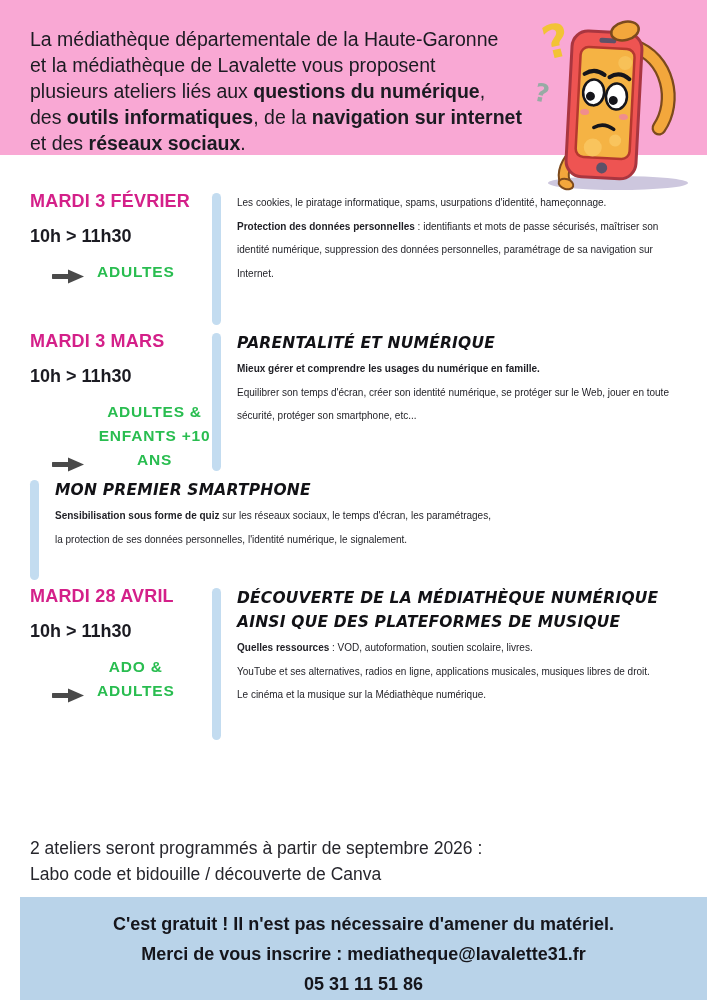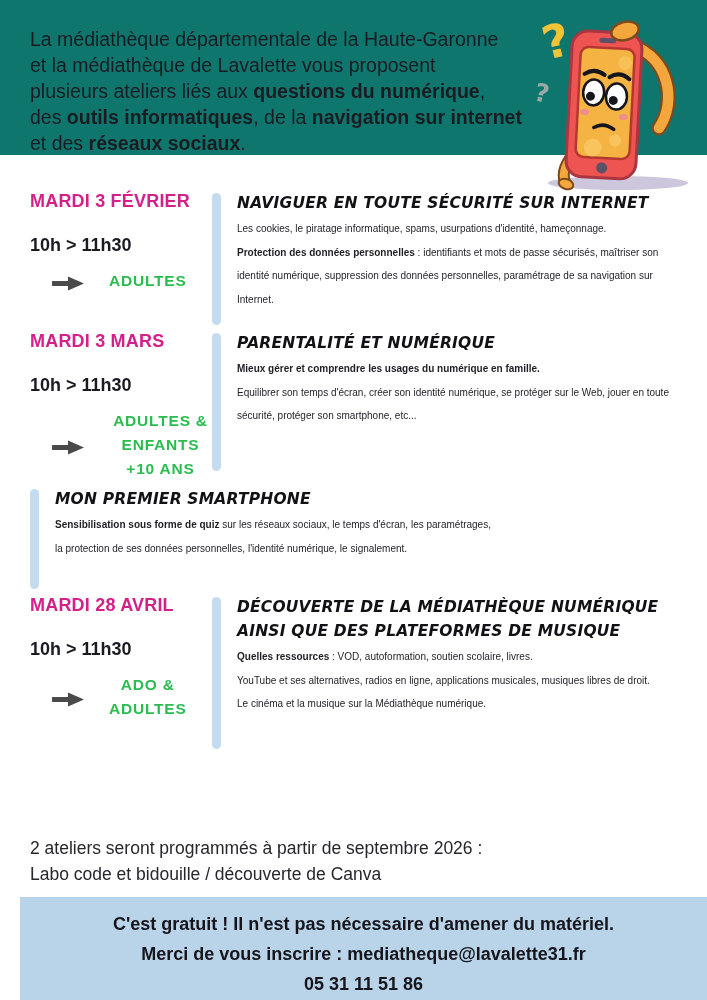--- a/index.html
+++ b/index.html
@@ -1,32 +1,32 @@
 <!DOCTYPE html>
 <html><head>
 <meta charset="utf-8">
 <style>
   html,body{margin:0;padding:0;background:#e8e8e8;}
   .page{
     width:707px;height:1000px;position:relative;overflow:hidden;background:#ffffff;
     font-family:"Liberation Sans",sans-serif;margin:0 auto;
   }
   
-  .header{height:155px;background:#0f766e;box-sizing:border-box;padding:26px 0 0 30px;}
+  .header{height:155px;background:#f9a8d4;box-sizing:border-box;padding:26px 0 0 30px;}
   .iline{font-size:19.5px;line-height:26px;color:#1b1b22;font-weight:400;max-width:520px;}
   .iline b{font-weight:800;}
   
   .mascot{position:absolute;top:0;right:0;width:182px;height:194px;z-index:3;}
   
   main{box-sizing:border-box;height:742px;padding:36px 24px 0 30px;display:flex;flex-direction:column;}
   .row{display:flex;margin-bottom:6px;}
   .col-left{width:182px;flex:none;box-sizing:border-box;}
   .date{font-size:18px;font-weight:800;color:#d42089;letter-spacing:.2px;}
-  .time{font-size:18px;font-weight:800;color:#1b1b22;margin-top:23px;}
-  .aud{display:flex;margin-top:13px;margin-left:22px;align-items:center;gap:24px;}
+  .time{font-size:18px;font-weight:800;color:#1b1b22;margin-top:14px;}
+  .aud{display:flex;margin-top:13px;margin-left:22px;align-items:flex-end;gap:12px;}
   .arrow{flex:none;margin-top:3px;}
   .aud-text{font-size:15.5px;font-weight:800;color:#29bd50;letter-spacing:.8px;line-height:1.55;text-align:center;}
   .aud-text span{display:block;}
   .bar{width:9px;border-radius:5px;background:#c3dcf0;flex:none;margin-top:2px;}
   .b0{height:132px}.b1{height:138px}.b2{height:100px}.b3{height:152px}
   .col-right{margin-left:16px;width:446px;}
   .wtitle{
     margin:0 0 2px;font-family:"DejaVu Sans",sans-serif;font-style:italic;font-weight:900;
     font-size:15.5px;line-height:24px;color:#121216;letter-spacing:.2px;
   }
@@ -109,21 +109,20 @@
               <path d="M16 1.5 L32 8.5 L16 15.5 Z" fill="#4a4a4a"></path>
             </svg>
           <div class="aud-text">
             <span>ADULTES</span>
             <span></span>
           </div>
         </div>
       </div>
       <div class="bar b0"></div>
       <div class="col-right">
-        <h2 class="wtitle">NAVIGUER EN TOUTE SÉCURITÉ SUR INTERNET</h2>
         <p><span class="lead"></span><span>Les cookies, le piratage informatique, spams, usurpations d'identité, hameçonnage.</span></p>
         <p><span class="lead">Protection des données personnelles</span><span> : identifiants et mots de passe sécurisés, maîtriser son identité numérique, suppression des données personnelles, paramétrage de sa navigation sur Internet.</span></p>
       </div>
     </section>
 
     <section class="row">
       <div class="col-left">
         <div class="date">MARDI 3 MARS</div>
         <div class="time">10h &gt; 11h30</div>
         <div class="aud">

